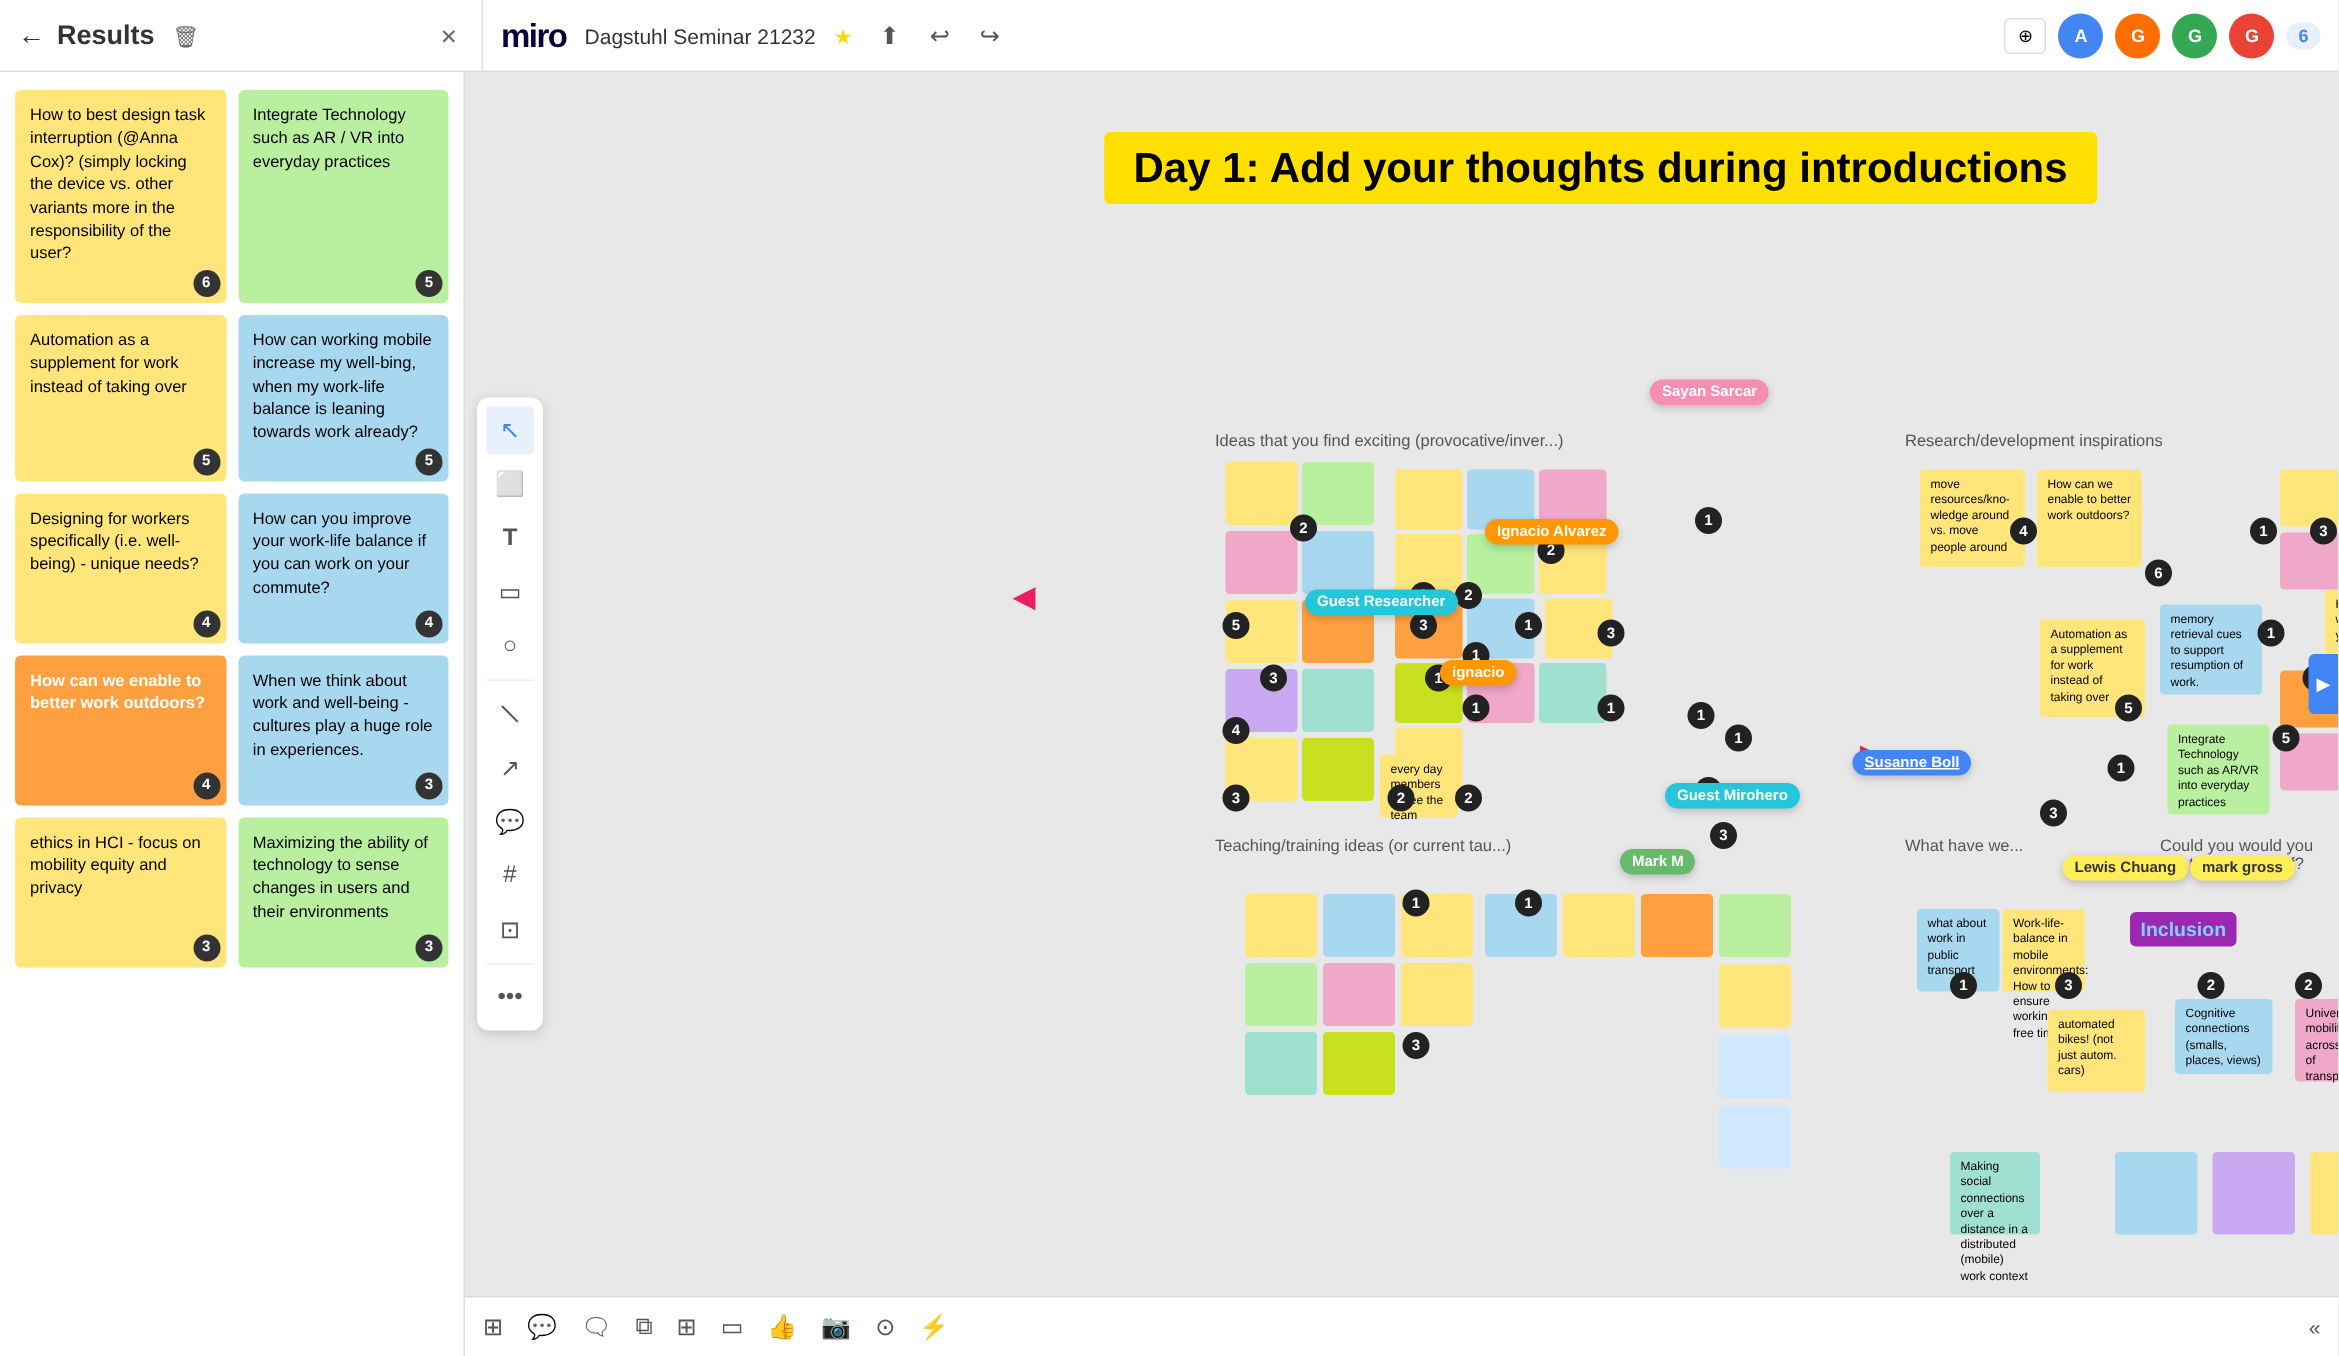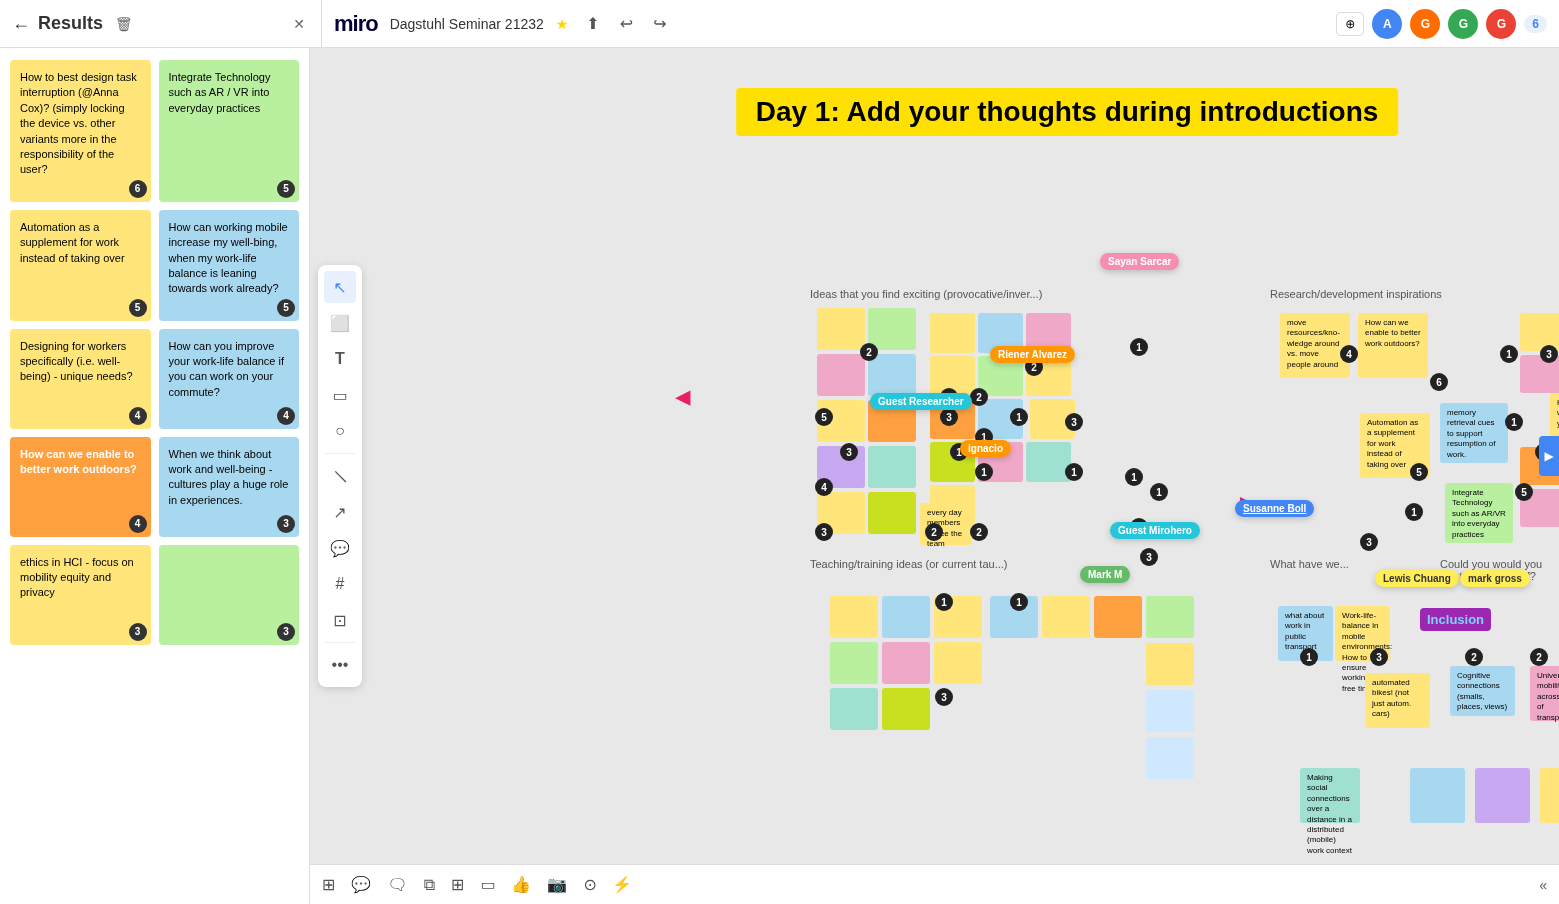--- a/index.html
+++ b/index.html
@@ -386,20 +386,21 @@
         <span>When we think about work and well-being - cultures play a huge role in experiences.</span>
         <span class="badge">3</span>
       </div>
 
       <div class="sticky-card sticky-yellow">
         <span>ethics in HCI - focus on mobility equity and privacy</span>
         <span class="badge">3</span>
       </div>
 
       <div class="sticky-card sticky-green">
+        <span>Maximizing the ability of technology to sense changes in users and their environments</span>
         <span class="badge">3</span>
       </div>
     </div>
   </div>
 
   <div class="canvas-area">
 
     <div class="left-toolbar">
       <button class="toolbar-btn active">↖</button>
       <button class="toolbar-btn">⬜</button>
@@ -420,21 +421,21 @@
 
       <div class="canvas-title">Day 1: Add your thoughts during introductions</div>
 
       <div class="section-label" style="left:500px;top:240px;">Ideas that you find exciting (provocative/inver...)</div>
       <div class="section-label" style="left:960px;top:240px;">Research/development inspirations</div>
       <div class="section-label" style="left:500px;top:510px;">Teaching/training ideas (or current tau...)</div>
       <div class="section-label" style="left:960px;top:510px;">What have we...</div>
       <div class="section-label" style="left:1130px;top:510px;">Could you would you like to see more of?</div>
 
       <div class="user-chip chip-pink" style="left:790px;top:205px;">Sayan Sarcar</div>
-      <div class="user-chip chip-orange" style="left:680px;top:298px;">Riener Alvarez</div>
+      <div class="user-chip chip-orange" style="left:680px;top:298px;">Ignacio Alvarez</div>
       <div class="user-chip chip-teal" style="left:560px;top:345px;">Guest Researcher</div>
       <div class="user-chip chip-orange" style="left:650px;top:392px;">ignacio</div>
       <div class="user-chip chip-blue" style="left:925px;top:452px;text-decoration:underline;">Susanne Boll</div>
       <div class="user-chip chip-teal" style="left:800px;top:474px;">Guest Mirohero</div>
       <div class="user-chip chip-green" style="left:770px;top:518px;">Mark M</div>
       <div class="user-chip chip-yellow" style="left:1065px;top:522px;">Lewis Chuang</div>
       <div class="user-chip chip-yellow" style="left:1150px;top:522px;">mark gross</div>
 
       <div class="inclusion-badge" style="left:1110px;top:560px;">Inclusion</div>
 

